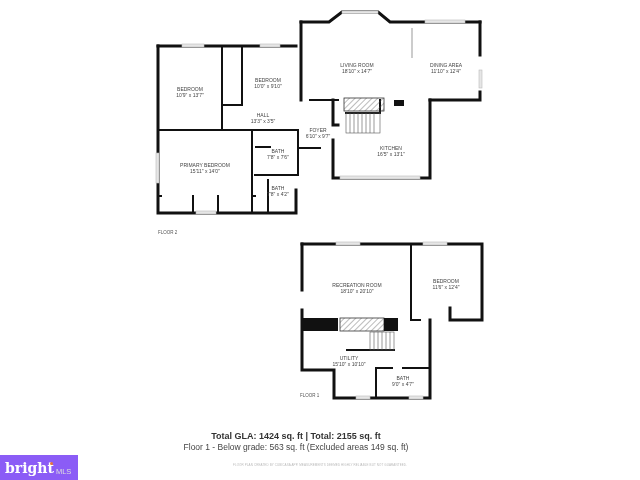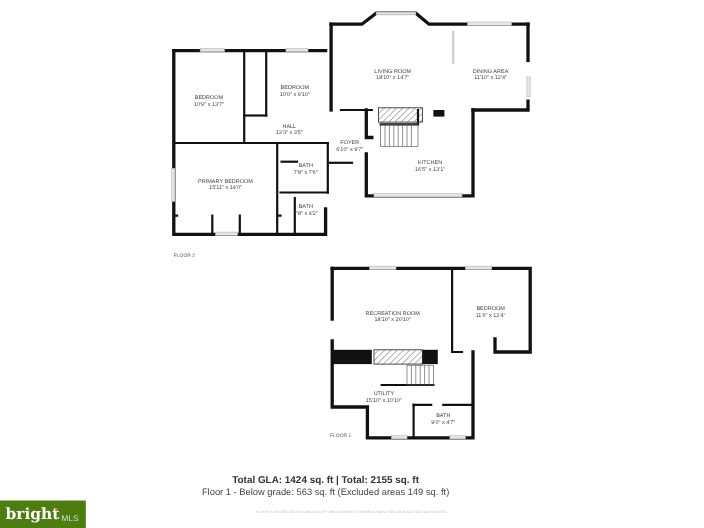--- a/index.html
+++ b/index.html
@@ -5,21 +5,21 @@
   html, body { margin:0; padding:0; }
   body { width:640px; height:480px; background:#ffffff; position:relative; overflow:hidden; font-family:"Liberation Sans", sans-serif; }
   svg.plan { position:absolute; left:0; top:0; }
   .lbl { position:absolute; transform:translate(-50%,-50%); text-align:center; color:#444; font-size:5px; line-height:6px; white-space:nowrap; text-transform:uppercase; }
   .lbl .dim { text-transform:none; display:block; }
   .floor-tag { position:absolute; font-size:4.5px; color:#555; text-transform:uppercase; }
   .summary { position:absolute; left:0; width:592px; top:431px; text-align:center; color:#333; }
   .summary .l1 { font-size:9px; font-weight:bold; line-height:11px; }
   .summary .l2, .summary .l3 { font-size:8.5px; line-height:10px; color:#444; }
   .disclaimer { position:absolute; left:0; width:640px; top:463px; text-align:center; font-size:3px; color:#bbb; text-transform:uppercase; letter-spacing:0.1px; }
-  .logo { position:absolute; left:0; top:455px; width:78px; height:25px; background:#4d7c0f; display:flex; align-items:center; padding-left:5px; box-sizing:border-box; }
+  .logo { position:absolute; left:0; top:455px; width:78px; height:25px; background:#8b5cf6; display:flex; align-items:center; padding-left:5px; box-sizing:border-box; }
   .logo .b { font-family:"DejaVu Serif", serif; color:#fff; font-size:14px; font-weight:bold; }
   .logo .m { font-family:"Liberation Sans", sans-serif; color:#ddd; font-size:7.5px; margin-left:2px; margin-top:8px; }
   .logo .dot { position:absolute; left:50px; top:7px; width:3px; height:3px; border-radius:50%; background:#e8723a; }
 </style>
 </head>
 <body>
 
 <svg class="plan" width="640" height="480" viewBox="0 0 640 480">
   <defs>
     <pattern id="hatch" width="4" height="4" patternUnits="userSpaceOnUse" patternTransform="rotate(45)">

